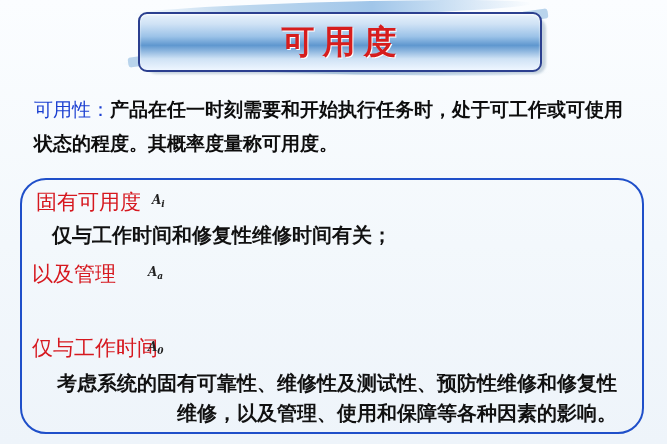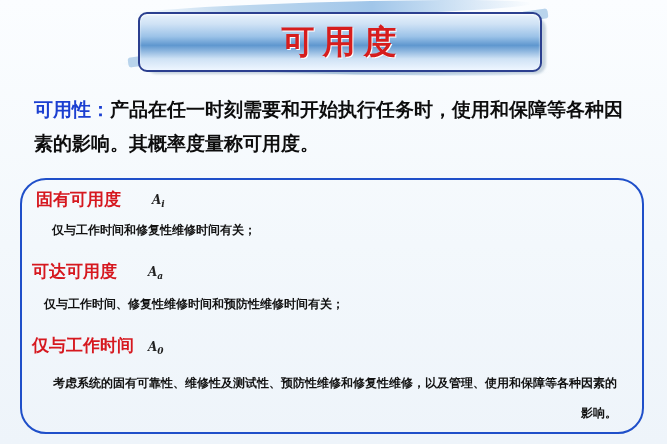--- a/index.html
+++ b/index.html
@@ -103,60 +103,60 @@
     left: 34px;
     top: 92px;
     width: 600px;
     font-size: 19px;
     line-height: 34px;
     color: #111111;
     font-weight: bold;
   }
   .definition .kw {
     color: #1b3fd1;
-    font-weight: bold;
+    font-weight: normal;
   }
   .definition .body {
     color: #0d0d0d;
     font-weight: bold;
   }
 
   
   .box {
     position: absolute;
     left: 20px;
     top: 178px;
     width: 624px;
     height: 256px;
     border: 2px solid #1f4fc9;
     border-radius: 26px;
     box-sizing: border-box;
     background: transparent;
   }
   .heading {
     position: absolute;
-    font-size: 17px;
-    font-weight: bold;
+    font-size: 21px;
+    font-weight: normal;
     color: #d6181f;
     white-space: nowrap;
   }
   .sub {
     position: absolute;
     font-size: 12px;
     font-weight: bold;
     color: #222222;
     font-style: italic;
     font-family: "DejaVu Serif", "Liberation Serif", serif;
   }
   .sub sub {
     font-size: 9px;
   }
   .desc {
     position: absolute;
-    font-size: 12px;
+    font-size: 20px;
     font-weight: bold;
     color: #111111;
     white-space: nowrap;
   }
   .desc.wrap {
     white-space: normal;
     width: 575px;
     line-height: 30px;
   }
 
@@ -184,30 +184,29 @@
   <div class="corner-tab ct2"></div>
 
   <div class="title-wrap">
     <div class="title-shadow"></div>
     <div class="title-plate">
       <span class="title-text">可用度</span>
     </div>
   </div>
 
   <div class="definition">
-    <span class="kw">可用性</span><span class="kw">：</span><span class="body">产品在任一时刻需要和开始执行任务时，使用和保障等各种因素的影响。其概率度量称可用度。</span>
+    <span class="kw">可用性</span><span class="kw">：</span><span class="body">产品在任一时刻需要和开始执行任务时，处于可工作或可使用状态的程度。其概率度量称可用度。</span>
   </div>
 
   <div class="box"></div>
 
   <div class="heading h1">固有可用度</div>
   <div class="sub s1"><span>A</span><sub>i</sub></div>
   <div class="desc d1">仅与工作时间和修复性维修时间有关；</div>
 
-  <div class="heading h2">可达可用度</div>
+  <div class="heading h2">以及管理</div>
   <div class="sub s2"><span>A</span><sub>a</sub></div>
-  <div class="desc d2">仅与工作时间、修复性维修时间和预防性维修时间有关；</div>
 
   <div class="heading h3">仅与工作时间</div>
   <div class="sub s3"><span>A</span><sub>0</sub></div>
   <div class="desc wrap d3">考虑系统的固有可靠性、维修性及测试性、预防性维修和修复性维修，以及管理、使用和保障等各种因素的影响。</div>
 
 </div>
 
 </body></html>

